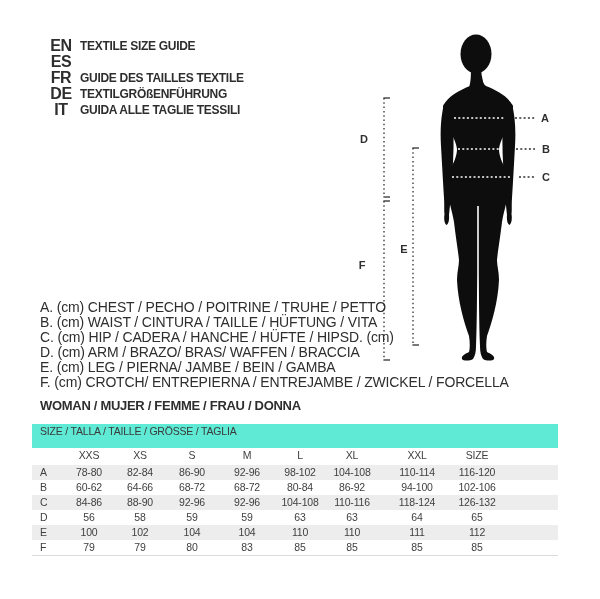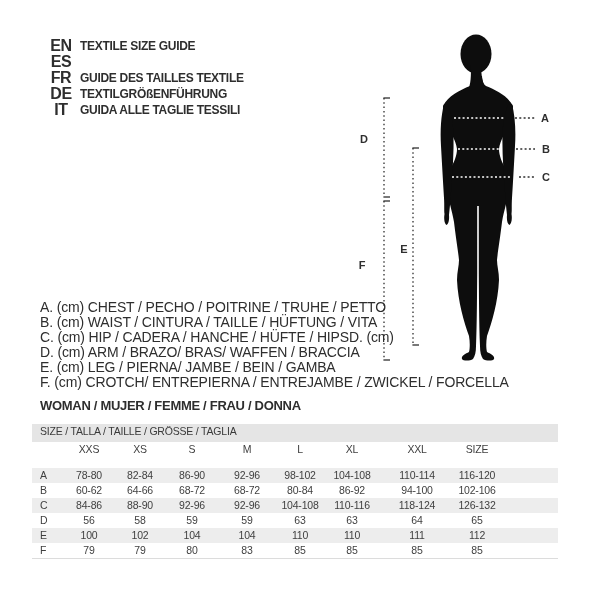--- a/index.html
+++ b/index.html
@@ -16,23 +16,23 @@
   .silhouette{position:absolute;left:440px;top:34px;}
   .overlay{position:absolute;left:350px;top:25px;}
   .mlabel{position:absolute;transform:translate(-50%,-50%);font-size:11px;font-weight:600;color:#2f2f2f;}
   
   .legend{position:absolute;left:40px;top:300px;}
   .legend-line{height:15px;line-height:15px;font-size:14px;font-weight:400;letter-spacing:-0.15px;color:#2e2e2e;white-space:nowrap;}
   
   .gender{position:absolute;left:40px;top:398px;height:15px;line-height:15px;font-size:13px;font-weight:700;letter-spacing:-0.3px;color:#2e2e2e;white-space:nowrap;}
   
   .size-table{position:absolute;left:32px;top:424px;width:526px;font-size:10.5px;letter-spacing:-0.2px;color:#3f3f3f;}
-  .st-header{height:18px;line-height:15px;background:#e5e5e5;padding-left:8px;color:#3a3a3a;}
+  .st-header{height:24px;line-height:15px;background:#5eead4;padding-left:8px;color:#3a3a3a;}
   .st-row{display:grid;grid-template-columns:28px 58px 44px 60px 50px 56px 48px 82px 38px 1fr;height:15px;line-height:15px;}
-  .st-row.sizes{height:26px;line-height:14px;}
+  .st-row.sizes{height:17px;line-height:14px;}
   .st-row.alt{background:#ededed;}
   .st-row.last{border-bottom:1px solid #dcdcdc;}
   .cell{text-align:center;white-space:nowrap;}
   .cell.letter{text-align:left;padding-left:8px;}
 </style>
 </head>
 <body>
 
 <div class="canvas">
 

